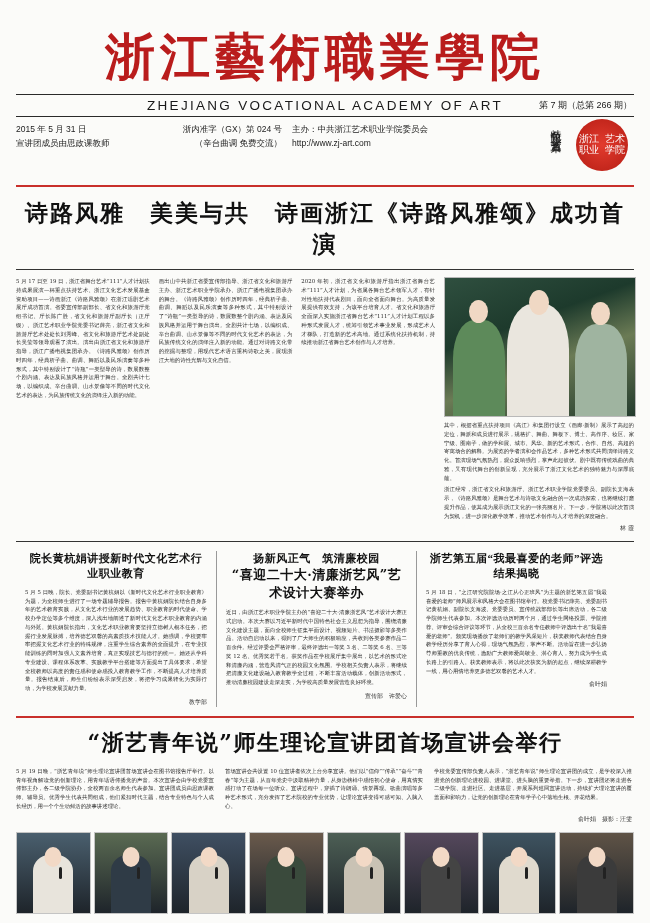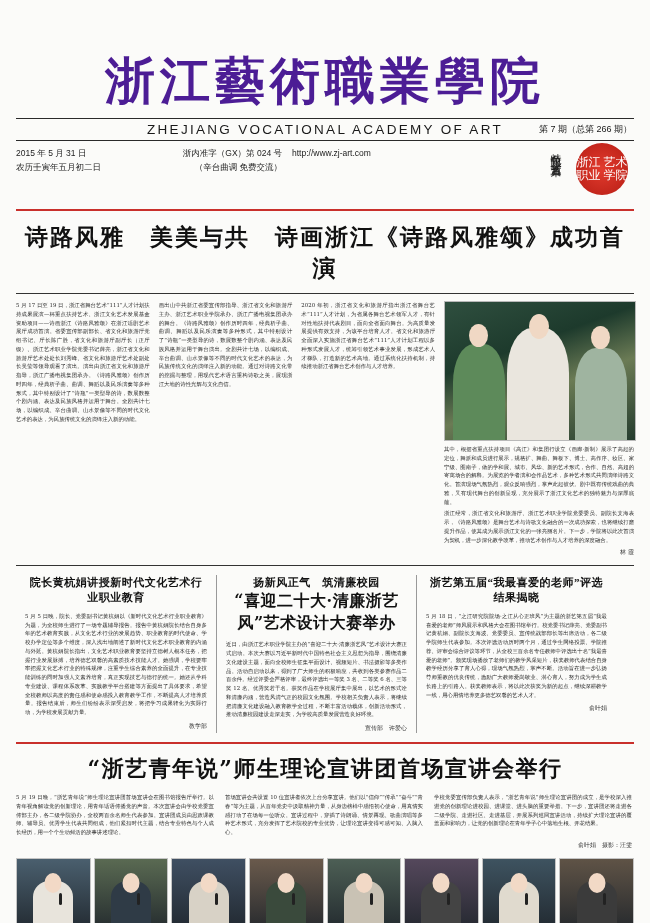--- a/index.html
+++ b/index.html
@@ -19,24 +19,23 @@
   
   .masthead{
     text-align:center;
     padding-top:22px;
   }
   .masthead-title{
     font-family:"DejaVu Serif", serif;
     font-size:50px;
     font-weight:bold;
     letter-spacing:5px;
-    color:#4c1d95;
+    color:#b91c1c;
     line-height:1;
     white-space:nowrap;
-    margin-top:24px;
   }
   .masthead-en{
     margin-top:12px;
     font-family:"Liberation Sans", sans-serif;
     font-size:13.5px;
     letter-spacing:2.3px;
     color:#1a1a1a;
     border-top:1px solid #2a2a2a;
     border-bottom:1px solid #2a2a2a;
     padding:3px 0 3px 0;
@@ -78,25 +77,25 @@
     height:44px;
     letter-spacing:1px;
   }
   .seal{
     position:absolute;
     right:6px;top:2px;
     width:52px;height:52px;
     border-radius:50%;
     background:radial-gradient(circle at 50% 50%, #e23b2e 0%, #c3261c 70%, #a81a12 100%);
     color:#fff;
-    font-size:12px;
+    font-size:10px;
     display:flex;align-items:center;justify-content:center;
     text-align:center;
     line-height:1.1;
-    font-family:Liberation Serif, serif;
+    font-family:Liberation Mono, monospace;
   }
   
   .lead-head{
     text-align:center;
     font-family:Liberation Serif, serif;
     font-weight:bold;
     font-size:23px;
     letter-spacing:2px;
     padding:11px 0 9px 0;
     color:#111;
@@ -159,21 +158,21 @@
   .tri-col + .tri-col{border-left:1px solid #999;}
   .tri-head{
     text-align:center;
     font-family:"DejaVu Serif", serif;
     font-weight:bold;
     color:#111;
     line-height:1.35;
     margin-bottom:7px;
   }
   .tri-head .l1{font-size:11px;display:block;letter-spacing:0.5px;font-family:Liberation Serif, serif;}
-  .tri-head .l2{font-size:16px;display:block;letter-spacing:0.5px;text-align:center;}
+  .tri-head .l2{font-size:13px;display:block;letter-spacing:0.5px;text-align:center;}
   .tri-sign{
     text-align:right;
     font-size:6px;
     color:#333;
     padding-top:5px;
   }
   
   .feature{
     margin-top:9px;
     border-top:2px solid #c9302c;
@@ -231,27 +230,30 @@
     <div class="masthead-title">浙江藝術職業學院</div>
     <div class="masthead-en">
       <span>ZHEJIANG VOCATIONAL ACADEMY OF ART</span>
       <span class="issue-no">第 7 期（总第 266 期）</span>
     </div>
   </div>
 
   <div class="infobar">
     <div class="col col1">
       <div>2015 年 5 月 31 日</div>
-      <div>农历壬寅年五月初二日</div>
+      <div>宣讲团成员由思政课教师</div>
     </div>
     <div class="col col2">
       <div>浙内准字（GX）第 024 号</div>
       <div>（辛台曲调  免费交流）</div>
     </div>
     <div class="col col3">
+      <div>
+        <span>主办：</span><span>中共浙江艺术职业学院委员会</span>
+      </div>
       <div>http://www.zj-art.com</div>
     </div>
     <div class="calligraphy">特色向水
 省艺真革</div>
     <div class="seal">浙江
 艺术
 职业
 学院</div>
   </div>
 

